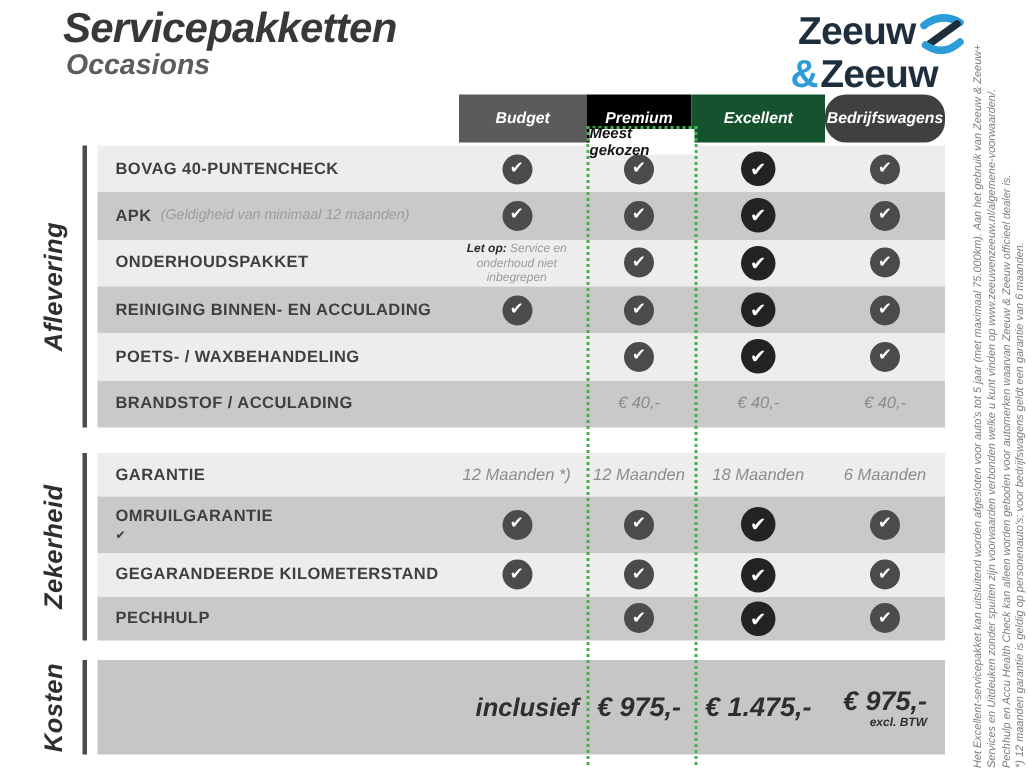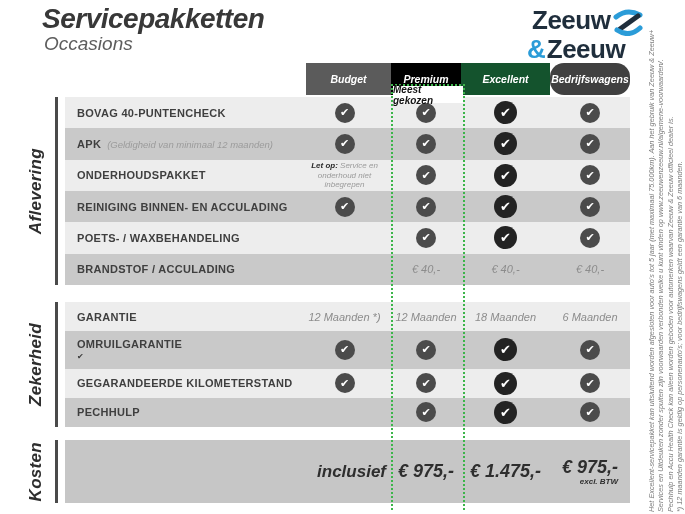--- a/index.html
+++ b/index.html
@@ -3,21 +3,21 @@
 <meta charset="utf-8">
 <style>
   * { margin:0; padding:0; box-sizing:border-box; }
   html,body { width:685px; height:514px; }
   body { font-family:"Liberation Sans", sans-serif; background:#fff; overflow:hidden; }
   .page { position:relative; width:685px; height:512px; background:#fff; overflow:hidden; }
 
   
   .title-block { position:absolute; left:42px; top:4px; }
   .title-block h1 { font-size:28px; font-weight:bold; font-style:italic; color:#383838; letter-spacing:-0.5px; line-height:1.05; }
-  .subtitle { font-size:19px; font-style:italic; color:#5d5d5d; font-weight:normal; margin-top:0; margin-left:2px; }
+  .subtitle { font-size:19px; font-style:italic; color:#5d5d5d; font-weight:bold; margin-top:0; margin-left:2px; }
 
   
   .logo { position:absolute; left:527px; top:8px; width:130px; line-height:0.95; }
   .logo .l1 { display:flex; align-items:flex-start; padding-left:5px; }
   .logo .l2 { margin-top:1px; }
   .logo .word { font-size:26px; font-weight:bold; color:var(--logo-navy); letter-spacing:-0.5px; }
   .logo .amp { font-size:26px; font-weight:bold; color:var(--logo-blue); margin-right:1px; }
   .logo svg { margin-left:3px; margin-top:1px; }
 
   
@@ -45,21 +45,21 @@
   
   .rows { position:absolute; left:65px; width:565px; display:flex; flex-direction:column; }
   #section-rows-0 { top:97px;  height:188px; }
   #section-rows-1 { top:302px; height:125px; }
   .row { flex:1 1 0; display:flex; align-items:stretch; }
   .row.tall { flex:1.3 1 0; }
   .rows .row:nth-child(odd)  { background:#ededed; }
   .rows .row:nth-child(even) { background:#c9c9c9; }
 
   .label-cell { width:233px; display:flex; flex-direction:column; justify-content:center; padding-left:12px; }
-  .label-line { display:flex; align-items:flex-end; gap:6px; }
+  .label-line { display:flex; align-items:flex-start; gap:6px; }
   .row-label { font-size:11px; font-weight:bold; color:#3f3f3f; letter-spacing:0.3px; white-space:nowrap; }
   .row-sublabel { font-size:9.5px; font-style:italic; color:#9b9b9b; white-space:nowrap; }
   .row-subline { margin-top:2px; font-size:9px; font-style:italic; color:#9b9b9b; display:flex; align-items:center; gap:7px; }
   .row-subline .subchk { color:#3a3a3a; font-size:8px; font-style:normal; }
 
   .cell { display:flex; align-items:center; justify-content:center; }
   .col0 { width:93px; } .col1 { width:70px; } .col2 { width:89px; } .col3 { width:80px; }
 
   .chk { width:20px; height:20px; border-radius:50%; background:#4b4b4b; color:#fff;
          display:inline-flex; align-items:center; justify-content:center; font-size:11px; line-height:1; }

